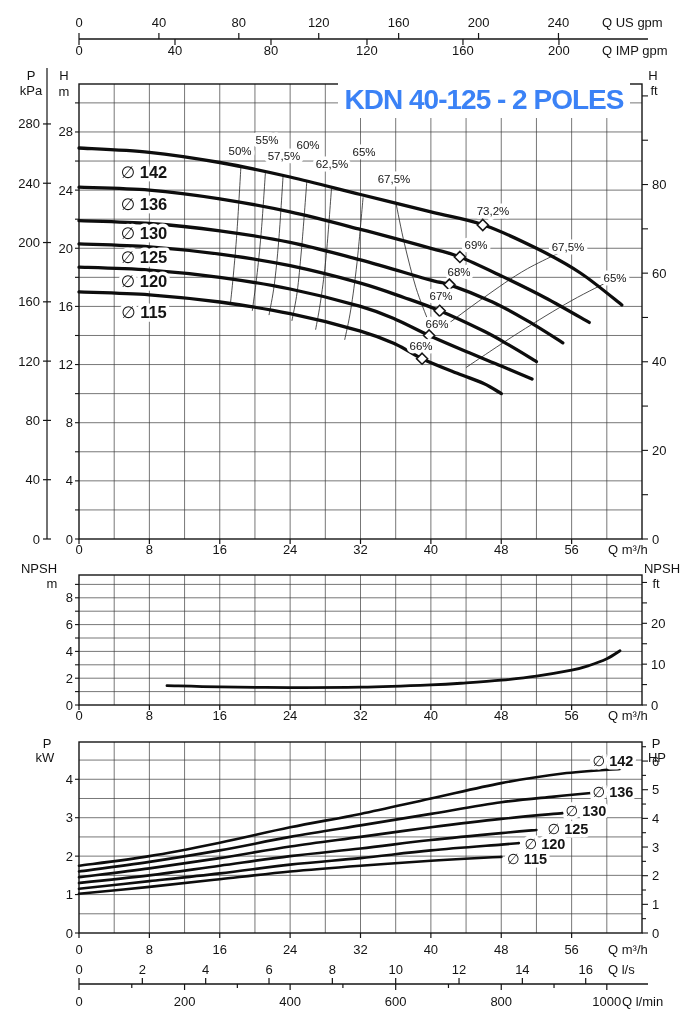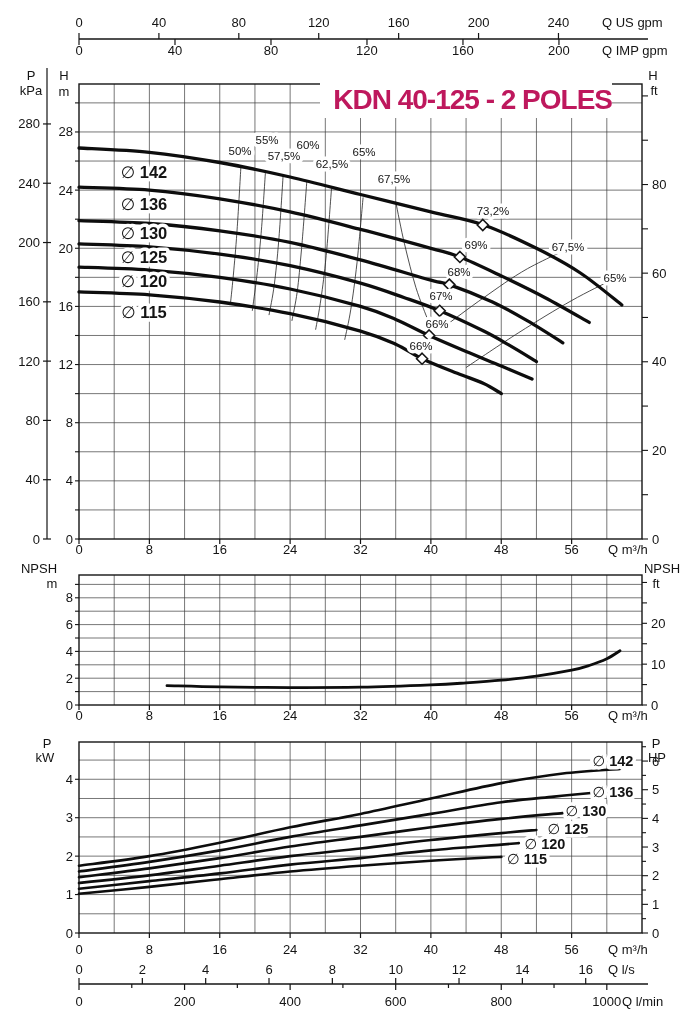--- a/index.html
+++ b/index.html
@@ -1,21 +1,21 @@
 <!DOCTYPE html>
 <html><head>
 <meta charset="utf-8">
 <style>
   html,body{margin:0;padding:0;background:#e8e8e8;}
   .page{position:relative;width:693px;height:1024px;background:#ffffff;margin:0 auto;
         font-family:"Liberation Sans", sans-serif;overflow:hidden;}
   svg{position:absolute;left:0;top:0;}
-  .chart-title{position:absolute;left:320px;top:82px;width:292px;height:36px;
-        background:#ffffff;color:#be185d;font-weight:bold;font-size:28px;line-height:36px;
-        text-align:right;letter-spacing:-1px;white-space:nowrap;z-index:2;}
+  .chart-title{position:absolute;left:338px;top:82px;width:292px;height:36px;
+        background:#ffffff;color:#3b82f6;font-weight:bold;font-size:28px;line-height:36px;
+        text-align:center;letter-spacing:-1px;white-space:nowrap;z-index:2;}
 </style>
 </head>
 <body>
 
 <div class="page">
   <svg id="chart-svg" width="693" height="1024" viewBox="0 0 693 1024">
       <g>
         <line x1="79" y1="39" x2="648" y2="39" stroke="#141414" stroke-width="1.3"></line>
         <line x1="79" y1="33" x2="79" y2="39" stroke="#141414" stroke-width="1.2"></line>
         <text x="79" y="26.5" fill="#141414" text-anchor="middle" font-size="13">0</text>

